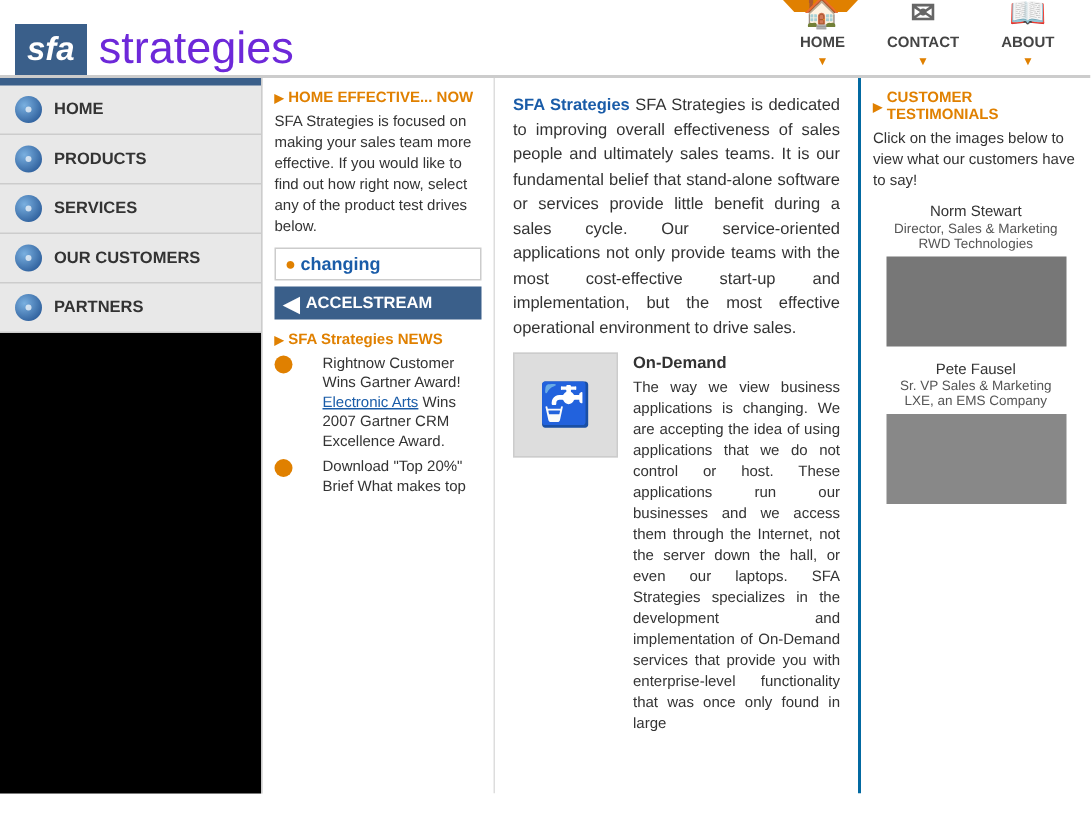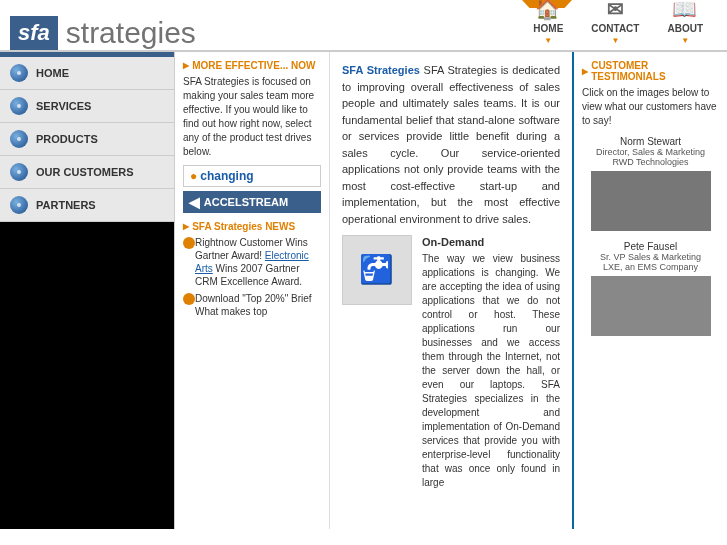--- a/index.html
+++ b/index.html
@@ -24,21 +24,21 @@
       background: #3a5f8a;
       color: #fff;
       font-size: 22px;
       font-weight: bold;
       padding: 4px 8px;
       margin-right: 8px;
       font-style: italic;
     }
     #logo-text {
       font-size: 30px;
-      color: #737373;
+      color: #6d28d9;
       font-weight: normal;
     }
     #nav-top {
       display: flex;
       align-items: flex-start;
       gap: 0;
     }
     .top-nav-item {
       display: flex;
       flex-direction: column;
@@ -185,21 +185,21 @@
       font-size: 11px;
       font-weight: bold;
       padding: 3px 6px;
       margin: 4px 0;
       display: flex;
       align-items: center;
     }
     .news-section { margin-top: 8px; }
     .news-item {
       display: flex;
-      gap: 0;
+      gap: 20px;
       margin-bottom: 4px;
       font-size: 10px;
       line-height: 1.3;
     }
     .news-icon {
       width: 12px;
       height: 12px;
       border-radius: 50%;
       background: #e08000;
       flex-shrink: 0;
@@ -314,42 +314,42 @@
 <div id="main-area">
 
   <div id="sidebar">
     <div id="sidebar-header"></div>
     <div class="sidebar-nav-item">
       <span class="sidebar-icon"></span>
       <span>HOME</span>
     </div>
     <div class="sidebar-nav-item">
       <span class="sidebar-icon"></span>
-      <span>SERVICES</span>
+      <span>PRODUCTS</span>
     </div>
     <div class="sidebar-nav-item">
       <span class="sidebar-icon"></span>
-      <span>PRODUCTS</span>
+      <span>SERVICES</span>
     </div>
     <div class="sidebar-nav-item">
       <span class="sidebar-icon"></span>
       <span>OUR CUSTOMERS</span>
     </div>
     <div class="sidebar-nav-item">
       <span class="sidebar-icon"></span>
       <span>PARTNERS</span>
     </div>
     <div id="sidebar-banner"></div>
   </div>
 
   <div id="content">
     <div id="content-top">
 
       <div id="left-panel">
-        <div class="section-title">MORE EFFECTIVE... NOW</div>
+        <div class="section-title">HOME EFFECTIVE... NOW</div>
         <p>SFA Strategies is focused on making your sales team more effective. If you would like to find out how right now, select any of the product test drives below.</p>
         <div class="salesnet-logo">
           <span class="dot">●</span>
           <span>changing</span>
         </div>
         <div class="accelstream-logo">
           <span style="margin-right:4px; font-size:14px;">◀</span>
           <span>ACCELSTREAM</span>
         </div>
         <div class="news-section">

